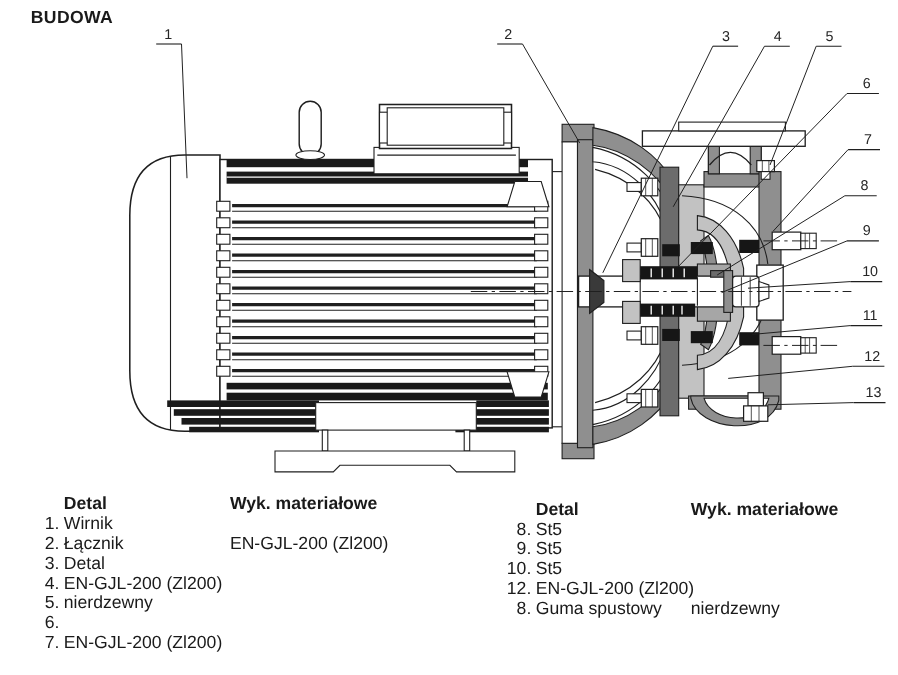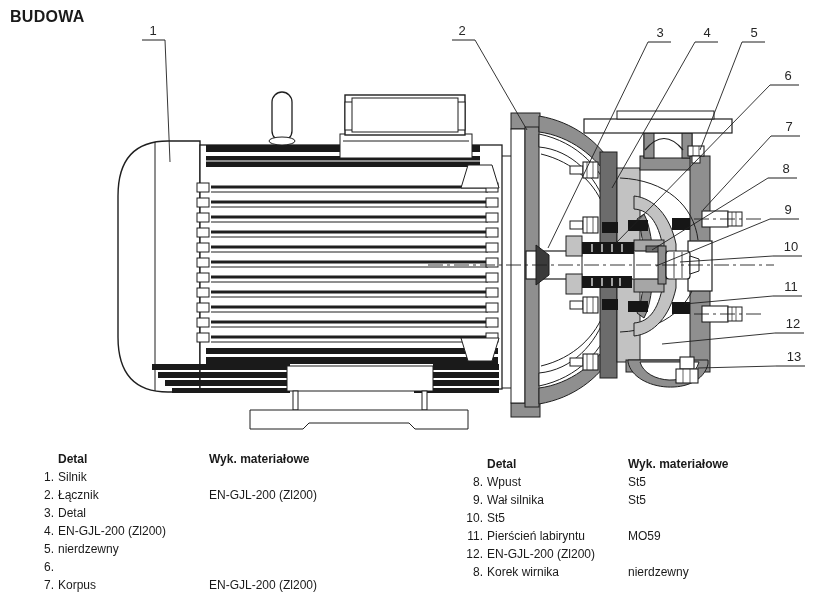--- a/index.html
+++ b/index.html
@@ -1,32 +1,32 @@
 <!DOCTYPE html>
 <html style="--line: #1f1f1f; --cut-gray: #8f8f8f; --dark-gray: #6c6c6c; --light-gray: #c2c2c2; --hub-gray: #a6a6a6; --seal-black: #161616;"><head>
 <meta charset="utf-8">
 <style>
   html,body{margin:0;padding:0;background:#fff}
   .canvas{position:relative;width:816px;height:614px;background:#fff;overflow:hidden;
           font-family:"Liberation Sans",sans-serif;color:#1a1a1a}
-  .title{position:absolute;left:10px;top:8px;font-size:16px;font-weight:bold;color:#1a1a1a;letter-spacing:.3px}
+  .title{position:absolute;left:28px;top:8px;font-size:16px;font-weight:bold;color:#1a1a1a;letter-spacing:.3px}
   svg{position:absolute;left:0;top:0}
   
   .ln{stroke:var(--line);fill:none}
   .fw{fill:#ffffff;stroke:var(--line)}
   .fg{fill:var(--cut-gray);stroke:var(--line)}
   .fd{fill:var(--dark-gray);stroke:var(--line)}
   .fl{fill:var(--light-gray);stroke:var(--line)}
   .fh{fill:var(--hub-gray);stroke:var(--line)}
   .fb{fill:var(--seal-black);stroke:none}
   .blk{fill:#1a1a1a;stroke:none}
   .cl{stroke:var(--line);stroke-width:.9;stroke-dasharray:15 4 3 4;fill:none}
   .callout-text{font-size:13px;fill:#262626;font-family:"Liberation Sans",sans-serif}
   
-  .ptable{position:absolute;font-size:12px;color:#1a1a1a}
+  .ptable{position:absolute;font-size:16px;color:#1a1a1a}
   .prow,.phead{display:grid;column-gap:4px;height:18px;line-height:18px;white-space:nowrap;align-items:baseline}
   .left-table .prow,.left-table .phead{grid-template-columns:26px 147px auto}
   .right-table .prow,.right-table .phead{grid-template-columns:28px 137px auto}
   .pnum{text-align:right}
   .phead span{font-weight:bold}
 </style>
 </head>
 <body>
 
 <div class="canvas">
@@ -361,21 +361,21 @@
   </svg>
 
   <div class="ptable left-table" style="left:28px;top:450px;">
     <div class="phead">
       <span></span>
       <span>Detal</span>
       <span>Wyk. materiałowe</span>
     </div>
     <div class="prow">
         <span class="pnum">1.</span>
-        <span class="pname">Silnik</span>
+        <span class="pname">Wirnik</span>
         <span class="pmat"></span>
       </div>
     <div class="prow">
         <span class="pnum">2.</span>
         <span class="pname">Łącznik</span>
         <span class="pmat">EN-GJL-200 (Zl200)</span>
       </div>
     <div class="prow">
         <span class="pnum">3.</span>
         <span class="pmat">Detal</span>
@@ -387,53 +387,45 @@
     <div class="prow">
         <span class="pnum">5.</span>
         <span class="pmat">nierdzewny</span>
       </div>
     <div class="prow">
         <span class="pnum">6.</span>
         <span class="pmat"></span>
       </div>
     <div class="prow">
         <span class="pnum">7.</span>
-        <span class="pname">Korpus</span>
         <span class="pmat">EN-GJL-200 (Zl200)</span>
       </div>
   </div>
 
   <div class="ptable right-table" style="left:455px;top:455px;">
     <div class="phead">
       <span></span>
       <span>Detal</span>
       <span>Wyk. materiałowe</span>
     </div>
     <div class="prow">
         <span class="pnum">8.</span>
-        <span class="pname">Wpust</span>
         <span class="pmat">St5</span>
       </div>
     <div class="prow">
         <span class="pnum">9.</span>
-        <span class="pname">Wał silnika</span>
         <span class="pmat">St5</span>
       </div>
     <div class="prow">
         <span class="pnum">10.</span>
         <span class="pmat">St5</span>
       </div>
     <div class="prow">
-        <span class="pnum">11.</span>
-        <span class="pname">Pierścień labiryntu</span>
-        <span class="pmat">MO59</span>
-      </div>
-    <div class="prow">
         <span class="pnum">12.</span>
         <span class="pmat">EN-GJL-200 (Zl200)</span>
       </div>
     <div class="prow">
         <span class="pnum">8.</span>
-        <span class="pname">Korek wirnika</span>
+        <span class="pname">Guma spustowy</span>
         <span class="pmat">nierdzewny</span>
       </div>
   </div>
 </div>
 
 </body></html>

